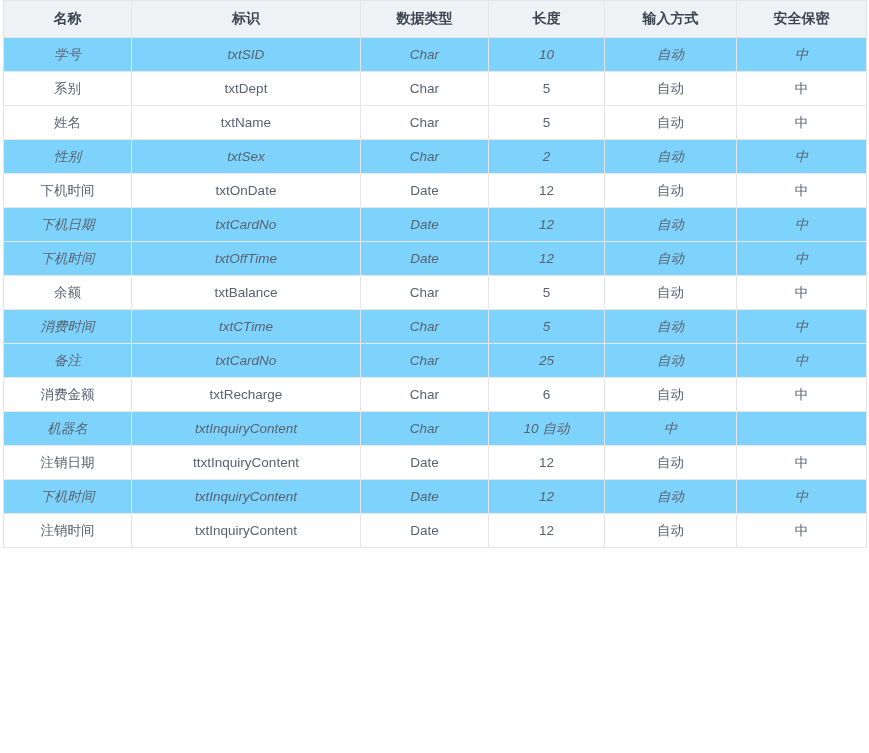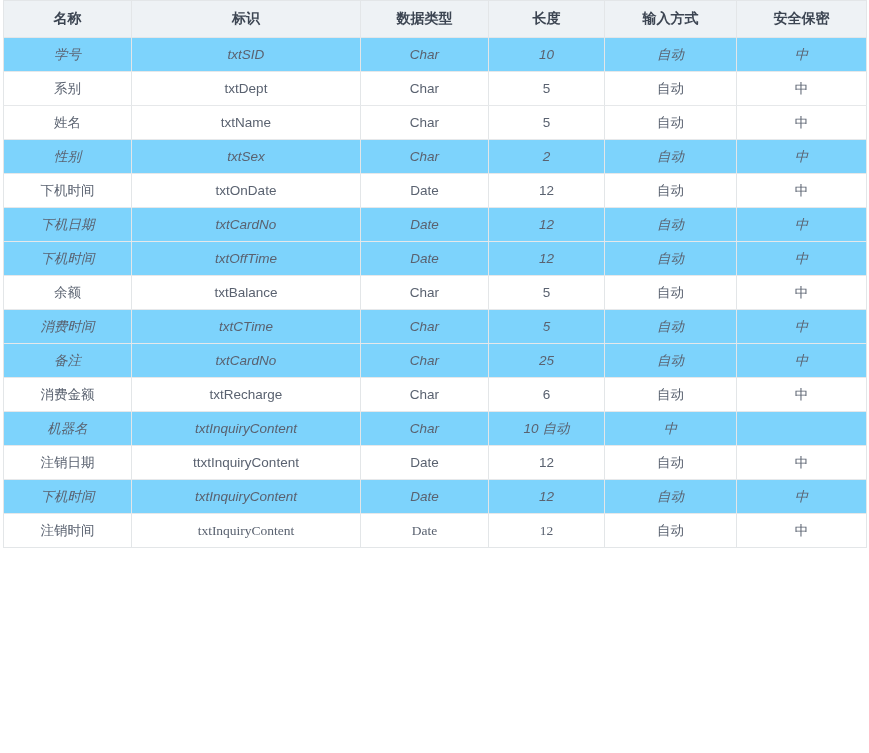--- a/index.html
+++ b/index.html
@@ -61,21 +61,20 @@
 
   table.data-table tbody tr.row-odd td {
     background: #ffffff;
   }
   table.data-table tbody tr.row-even td {
     background: #7dd3fc;
     font-style: italic;
   }
   table.data-table tbody tr:last-child td {
     border-bottom: none;
-    font-family: Liberation Serif, serif;
   }
 
   
   col.c-name  { width: 128px; }
   col.c-ident { width: 229px; }
   col.c-type  { width: 128px; }
   col.c-len   { width: 116px; }
   col.c-input { width: 132px; }
   col.c-sec   { width: 130px; }
 </style>

